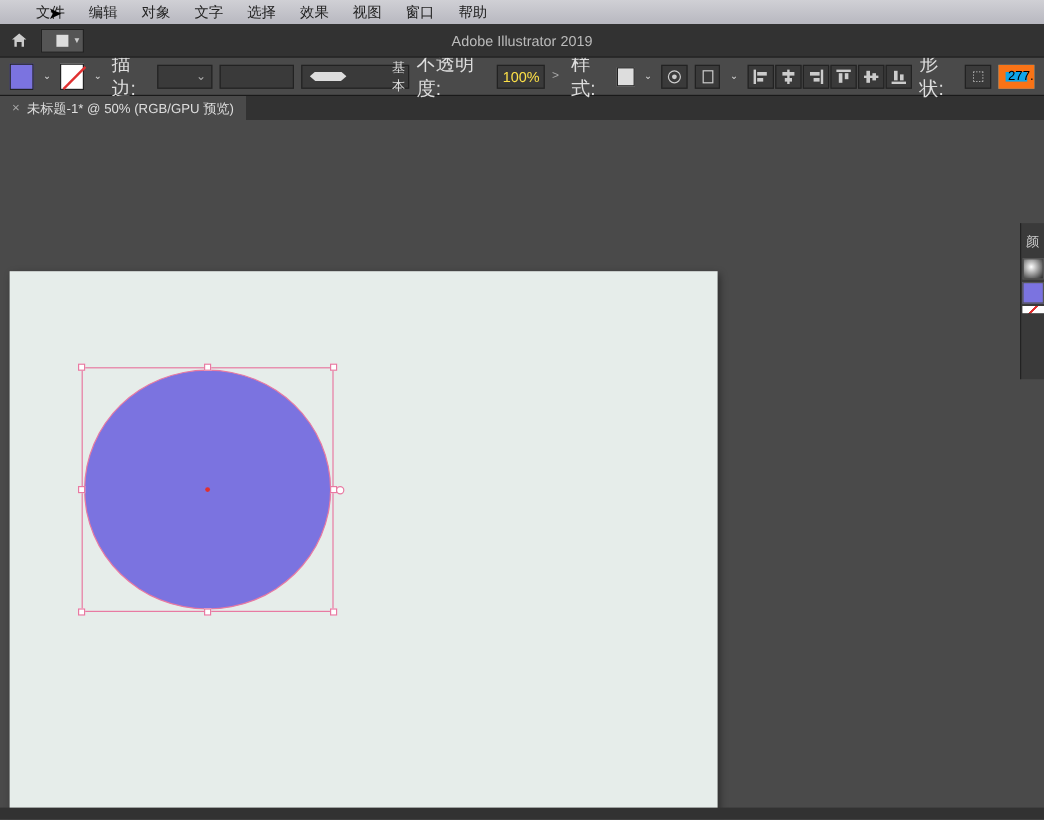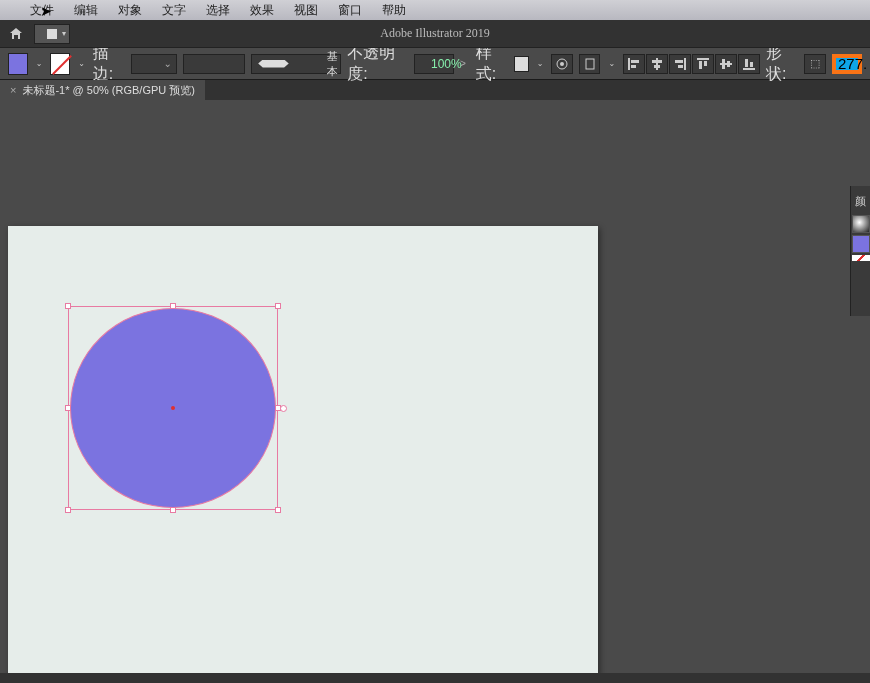--- a/index.html
+++ b/index.html
@@ -9,43 +9,43 @@
   .menu-bar{height:20px;background:linear-gradient(to bottom,#d0d0d5,#b8b8c0);display:flex;align-items:center;padding-left:20px;color:#222;}
   .menu-item{padding:2px 10px;cursor:pointer;font-size:12px;}
   .cursor-arrow{position:absolute;left:40px;top:3px;pointer-events:none;color:#000;font-size:14px;}
   
   
   .app-bar{height:28px;background:#323232;display:flex;align-items:center;position:relative;border-bottom:1px solid #222;}
   .home-icon{width:24px;height:24px;margin-left:4px;display:flex;align-items:center;justify-content:center;color:#ccc;}
   .layout-icon{width:36px;height:20px;margin-left:6px;background:#555;border:1px solid #222;display:flex;align-items:center;justify-content:center;position:relative;}
   .layout-icon::after{content:"▾";position:absolute;right:3px;font-size:8px;color:#ccc;}
   .layout-sq{width:10px;height:10px;background:#ddd;}
-  .app-title{position:absolute;left:50%;transform:translateX(-50%);color:#bbb;font-size:12px;font-family:Liberation Serif, serif;}
+  .app-title{position:absolute;left:50%;transform:translateX(-50%);color:#bbb;font-size:12px;}
   
   
   .control-bar{height:32px;background:#4a4a4a;display:flex;align-items:center;padding:0 8px;gap:6px;border-bottom:1px solid #1a1a1a;}
   .fill-swatch{width:22px;height:22px;background:#7b73e0;border:1px solid #222;}
   .swatch-drop{width:12px;height:22px;display:flex;align-items:center;justify-content:center;color:#ccc;font-size:8px;}
   .stroke-swatch{width:22px;height:22px;background:#fff;border:1px solid #222;position:relative;}
   .stroke-swatch::after{content:"";position:absolute;left:-2px;top:50%;width:26px;height:2px;background:#e03030;transform:rotate(-45deg);}
   .ctrl-label{color:#ddd;font-size:16px;}
   .stroke-weight{width:50px;height:20px;background:#3a3a3a;border:1px solid #222;color:#ddd;padding:0 4px;display:flex;align-items:center;justify-content:space-between;}
   .stroke-weight::after{content:"⌄";color:#aaa;font-size:10px;}
   .stroke-var{width:70px;height:20px;background:#3a3a3a;border:1px solid #222;}
   .stroke-profile{width:90px;height:20px;background:#3a3a3a;border:1px solid #222;display:flex;align-items:center;gap:32px;}
   .profile-shape{width:50px;height:8px;background:#ddd;margin-left:6px;clip-path:polygon(0 50%,15% 0,85% 0,100% 50%,85% 100%,15% 100%);}
   .profile-txt{margin-left:6px;font-size:11px;}
-  .opacity-input{width:40px;height:20px;background:#3a3a3a;border:1px solid #222;color:#86efac;display:flex;align-items:center;padding:0 16px;}
+  .opacity-input{width:40px;height:20px;background:#3a3a3a;border:1px solid #222;color:#fde047;display:flex;align-items:center;padding:0 4px;}
   .opacity-arrow{color:#aaa;font-size:10px;margin-right:4px;}
   .style-swatch{width:16px;height:16px;background:#ddd;border:1px solid #222;}
   .icon-btn{width:24px;height:20px;background:#3a3a3a;border:1px solid #222;display:flex;align-items:center;justify-content:center;color:#ccc;font-size:11px;}
   .align-group{display:flex;gap:1px;}
   .align-btn{width:22px;height:20px;background:#3a3a3a;border:1px solid #222;display:flex;align-items:center;justify-content:center;}
   .align-btn svg{width:14px;height:14px;}
-  .shape-input{width:30px;height:20px;background:#0ea5e9;color:#000;border:4px solid #f97316;padding:0 2px;display:flex;align-items:center;font-size:15px;}
+  .shape-input{width:30px;height:20px;background:#0ea5e9;color:#000;border:6px solid #f97316;padding:0 2px;display:flex;align-items:center;font-size:11px;}
   
   
   .tab-bar{height:20px;background:#323232;display:flex;align-items:center;}
   .doc-tab{height:20px;background:#4a4a4a;padding:0 10px;display:flex;align-items:center;gap:6px;color:#ddd;font-size:11px;}
   .tab-close{color:#aaa;font-size:11px;}
   
   
   .workspace{position:absolute;left:0;top:100px;right:0;bottom:0;background:#4a4a4a;}
   .artboard{position:absolute;left:8px;top:126px;width:590px;height:450px;background:#e6edea;box-shadow:2px 2px 6px rgba(0,0,0,0.4);}
   

